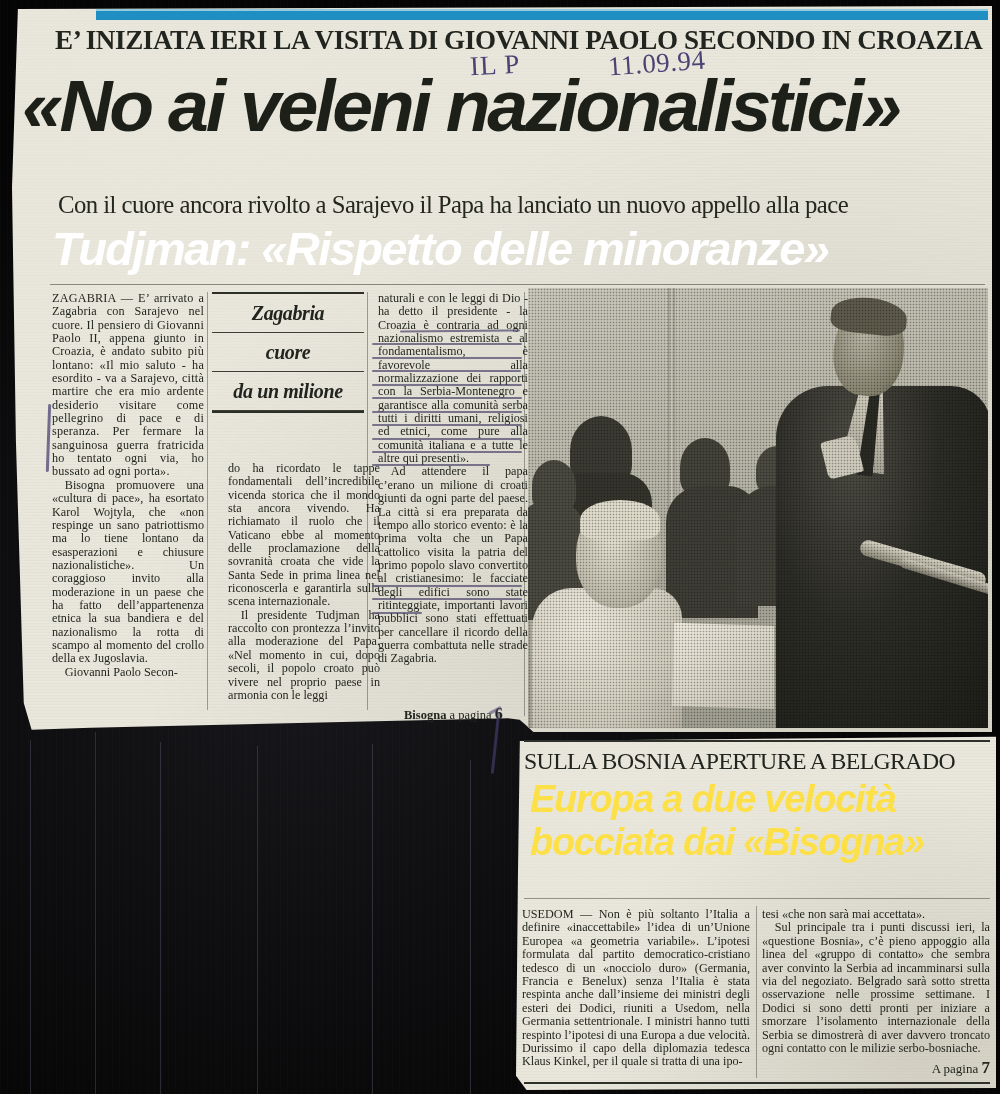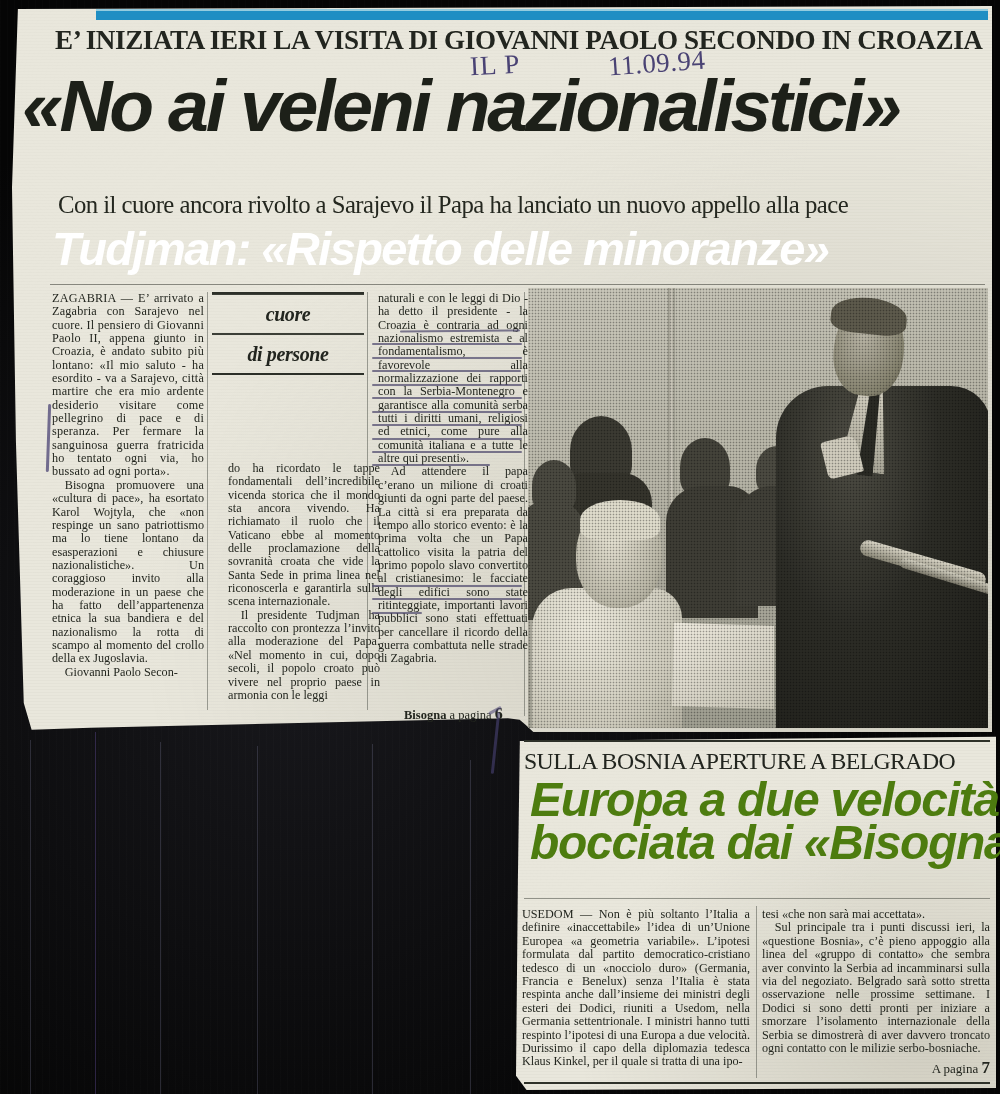--- a/index.html
+++ b/index.html
@@ -143,21 +143,21 @@
   #photo .fig{position:absolute;background:#3b3a32;border-radius:50% 50% 30% 30%;}
   #photo .figbody{position:absolute;background:#35342c;border-radius:36px 30px 0 0;}
 
   
   #kicker-bot{position:absolute;left:524px;top:747px;width:470px;font-size:24px;
     line-height:28px;color:#22251f;font-weight:400;letter-spacing:-.6px;white-space:nowrap;
     transform:scaleX(.99);transform-origin:left top;}
   #rule-bot-top{position:absolute;left:524px;top:740px;width:466px;height:2px;background:#2e3129;}
   #headline-3{position:absolute;left:530px;top:778px;width:462px;
     font-family:"Liberation Sans", sans-serif;font-weight:700;font-style:italic;
-    font-size:48px;line-height:43px;color:#4d7c0f;letter-spacing:-1.3px;white-space:nowrap;}
+    font-size:38px;line-height:43px;color:#fde047;letter-spacing:-1.3px;white-space:nowrap;}
   #rule-under-h3{position:absolute;left:524px;top:898px;width:466px;height:1px;
     background:#3a3d35;opacity:.5;}
 
   #bcol1{position:absolute;left:522px;top:908px;width:228px;
     color:#23261f;font-size:12.2px;line-height:13.4px;text-align:justify;}
   #bcol2{position:absolute;left:762px;top:908px;width:228px;
     color:#23261f;font-size:12.2px;line-height:13.4px;text-align:justify;}
   #bcol1 p,#bcol2 p{margin:0;text-indent:1.05em;}
   #bcol1 p.first,#bcol2 p.first{text-indent:0;}
   #pagref{position:absolute;left:870px;top:1058px;width:120px;text-align:right;
@@ -213,25 +213,26 @@
 <div class="vrule" style="left:524px;top:292px;height:424px;"></div>
 
 <div class="col" id="col1">
   <p class="first lead">ZAGABRIA — E’ arrivato a Zagabria con Sarajevo nel cuore. Il pensiero di Giovanni Paolo II, appena giunto in Croazia, è andato subito più lontano: «Il mio saluto - ha esordito - va a Sarajevo, città martire che era mio ardente desiderio visitare come pellegrino di pace e di speranza. Per fermare la sanguinosa guerra fratricida ho tentato ogni via, ho bussato ad ogni porta».</p>
   <p>Bisogna promuovere una «cultura di pace», ha esortato Karol Wojtyla, che «non respinge un sano patriottismo ma lo tiene lontano da esasperazioni e chiusure nazionalistiche». Un coraggioso invito alla moderazione in un paese che ha fatto dell’appartenenza etnica la sua bandiera e del nazionalismo la rotta di scampo al momento del crollo della ex Jugoslavia.</p>
   <p>Giovanni Paolo Secon-</p>
 </div>
 
 <div id="pullquote">
   <div class="pq-rule"></div>
+  <div class="pq-line">Zagabria</div>
   <div class="pq-rule thin"></div>
   <div class="pq-line">cuore</div>
   <div class="pq-rule thin"></div>
+  <div class="pq-line">da un milione</div>
   <div class="pq-rule thin"></div>
-  <div class="pq-line">di persone</div>
   <div class="pq-rule"></div>
 </div>
 
 <div class="col" id="col2">
   <p class="first">do ha ricordato le tappe fondamentali dell’incredibile vicenda storica che il mondo sta ancora vivendo. Ha richiamato il ruolo che il Vaticano ebbe al momento delle proclamazione della sovranità croata che vide la Santa Sede in prima linea nel riconoscerla e garantirla sulla scena internazionale.</p>
   <p>Il presidente Tudjman ha raccolto con prontezza l’invito alla moderazione del Papa. «Nel momento in cui, dopo secoli, il popolo croato può vivere nel proprio paese in armonia con le leggi</p>
 </div>
 
 <div class="col" id="col3">
   <p class="first">naturali e con le leggi di Dio - ha detto il presidente - la Croazia è contraria ad ogni nazionalismo estremista e al fondamentalismo, è favorevole alla normalizzazione dei rapporti con la Serbia-Montenegro e garantisce alla comunità serba tutti i diritti umani, religiosi ed etnici, come pure alla comunità italiana e a tutte le altre qui presenti».</p>

